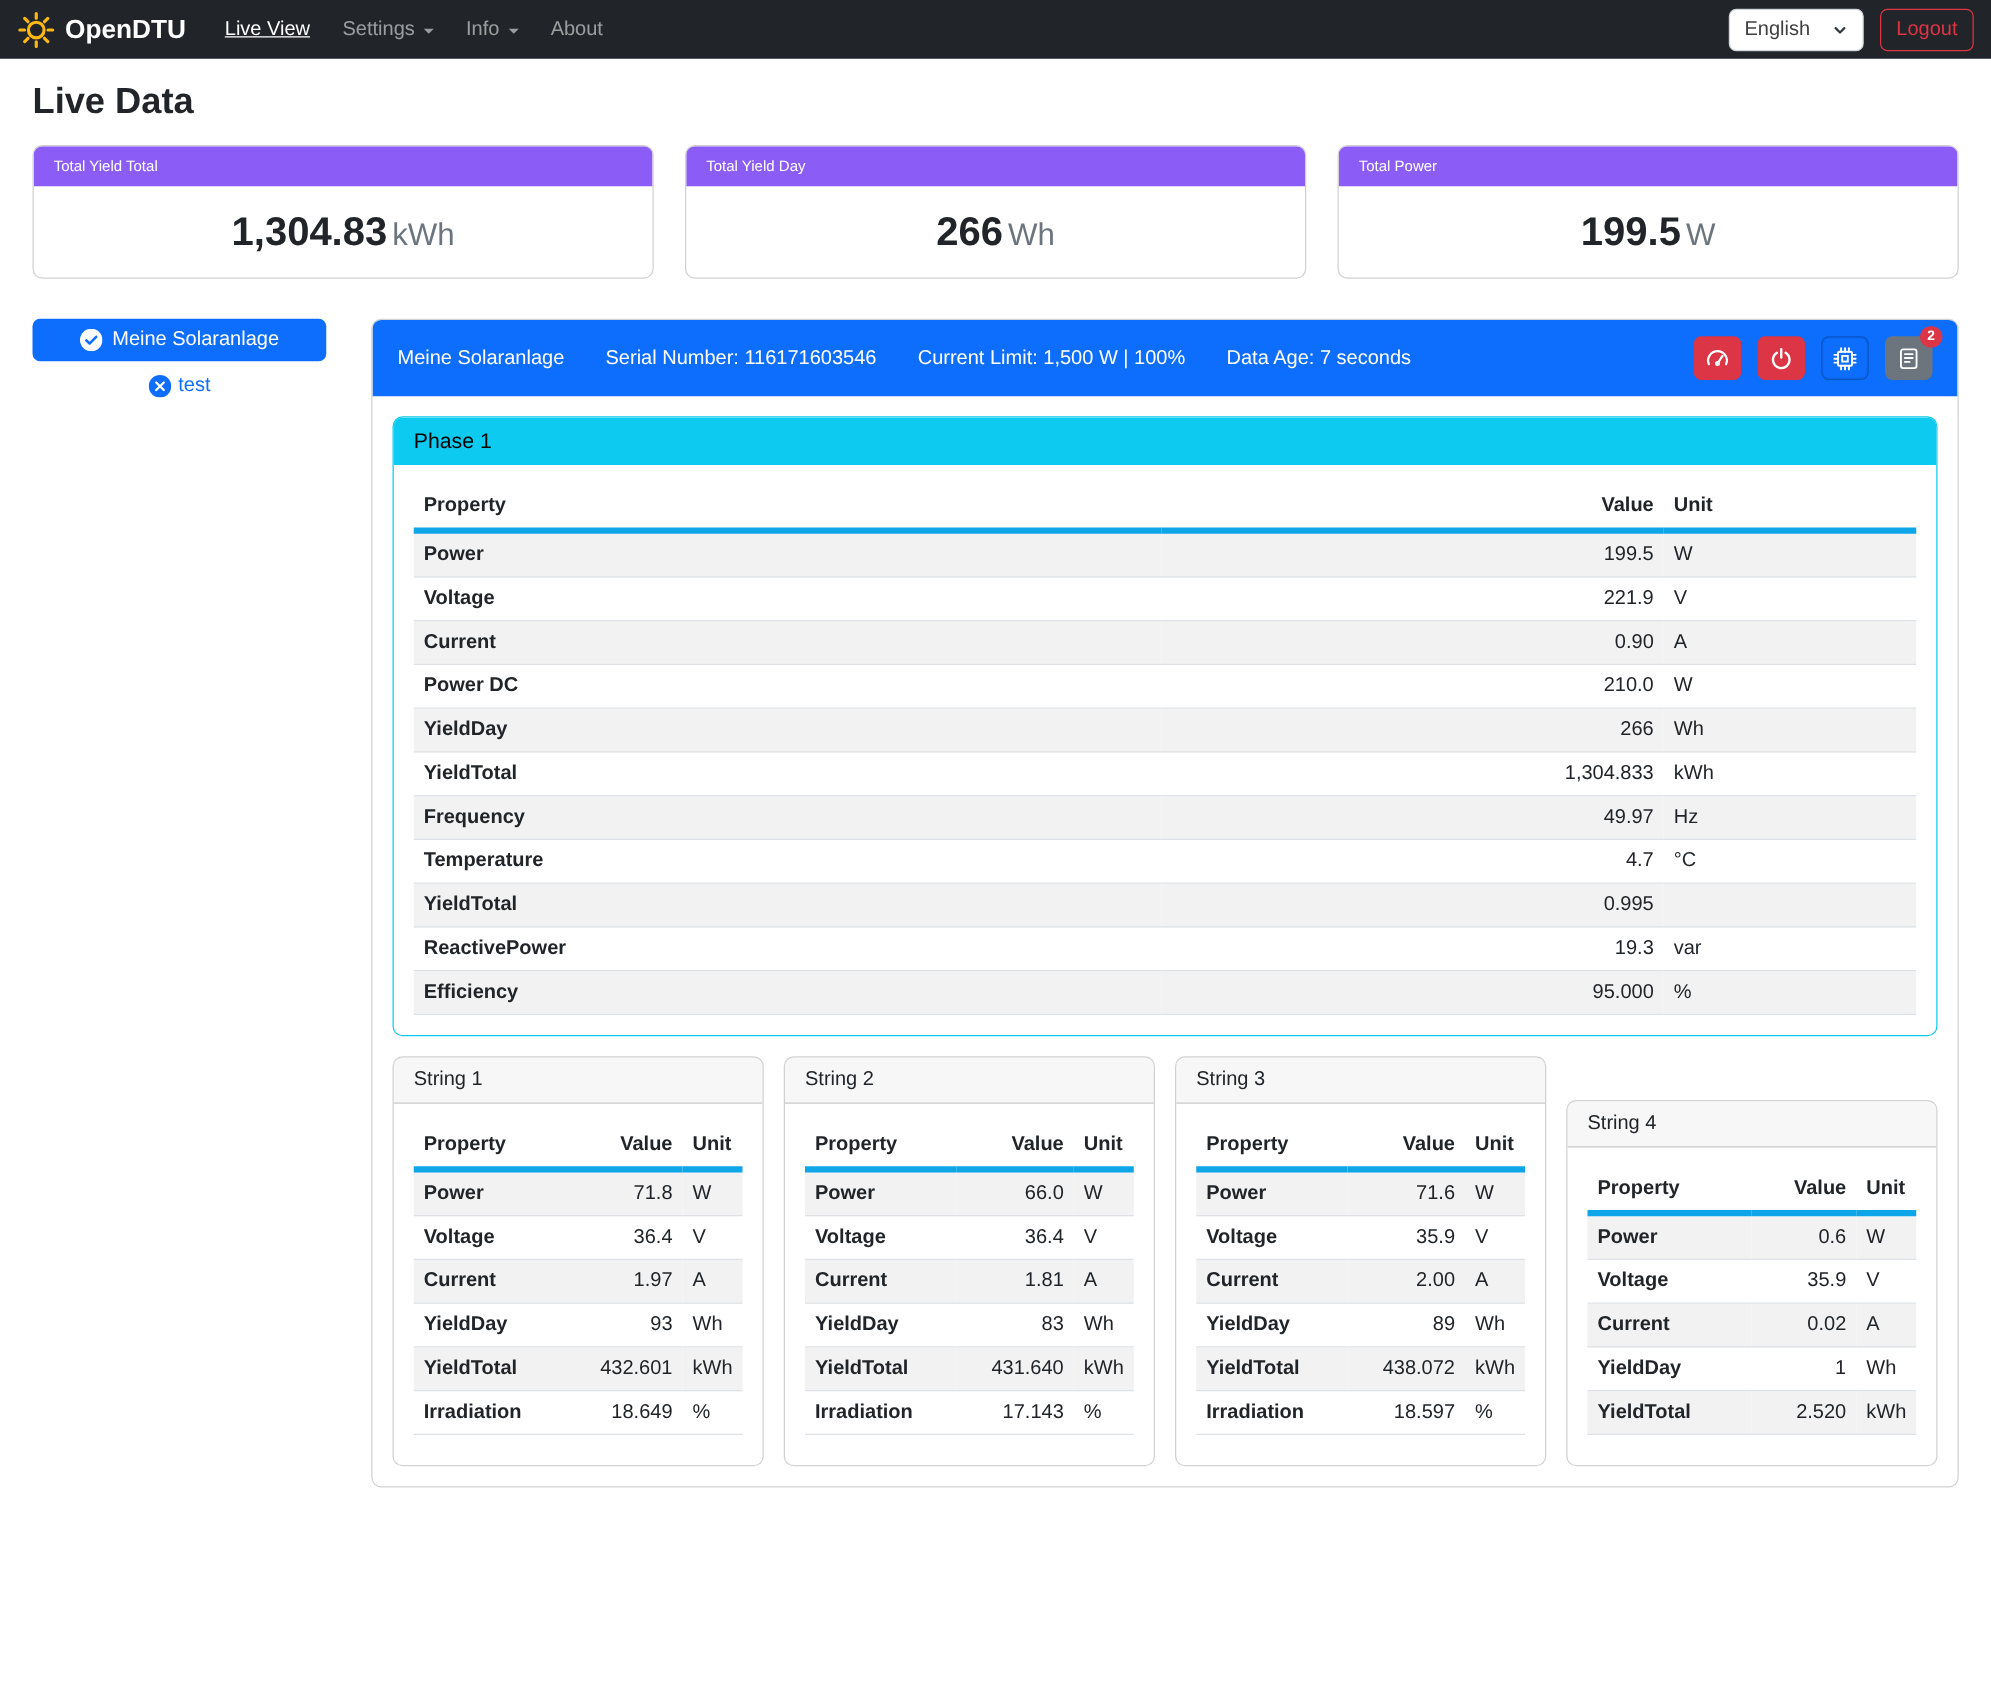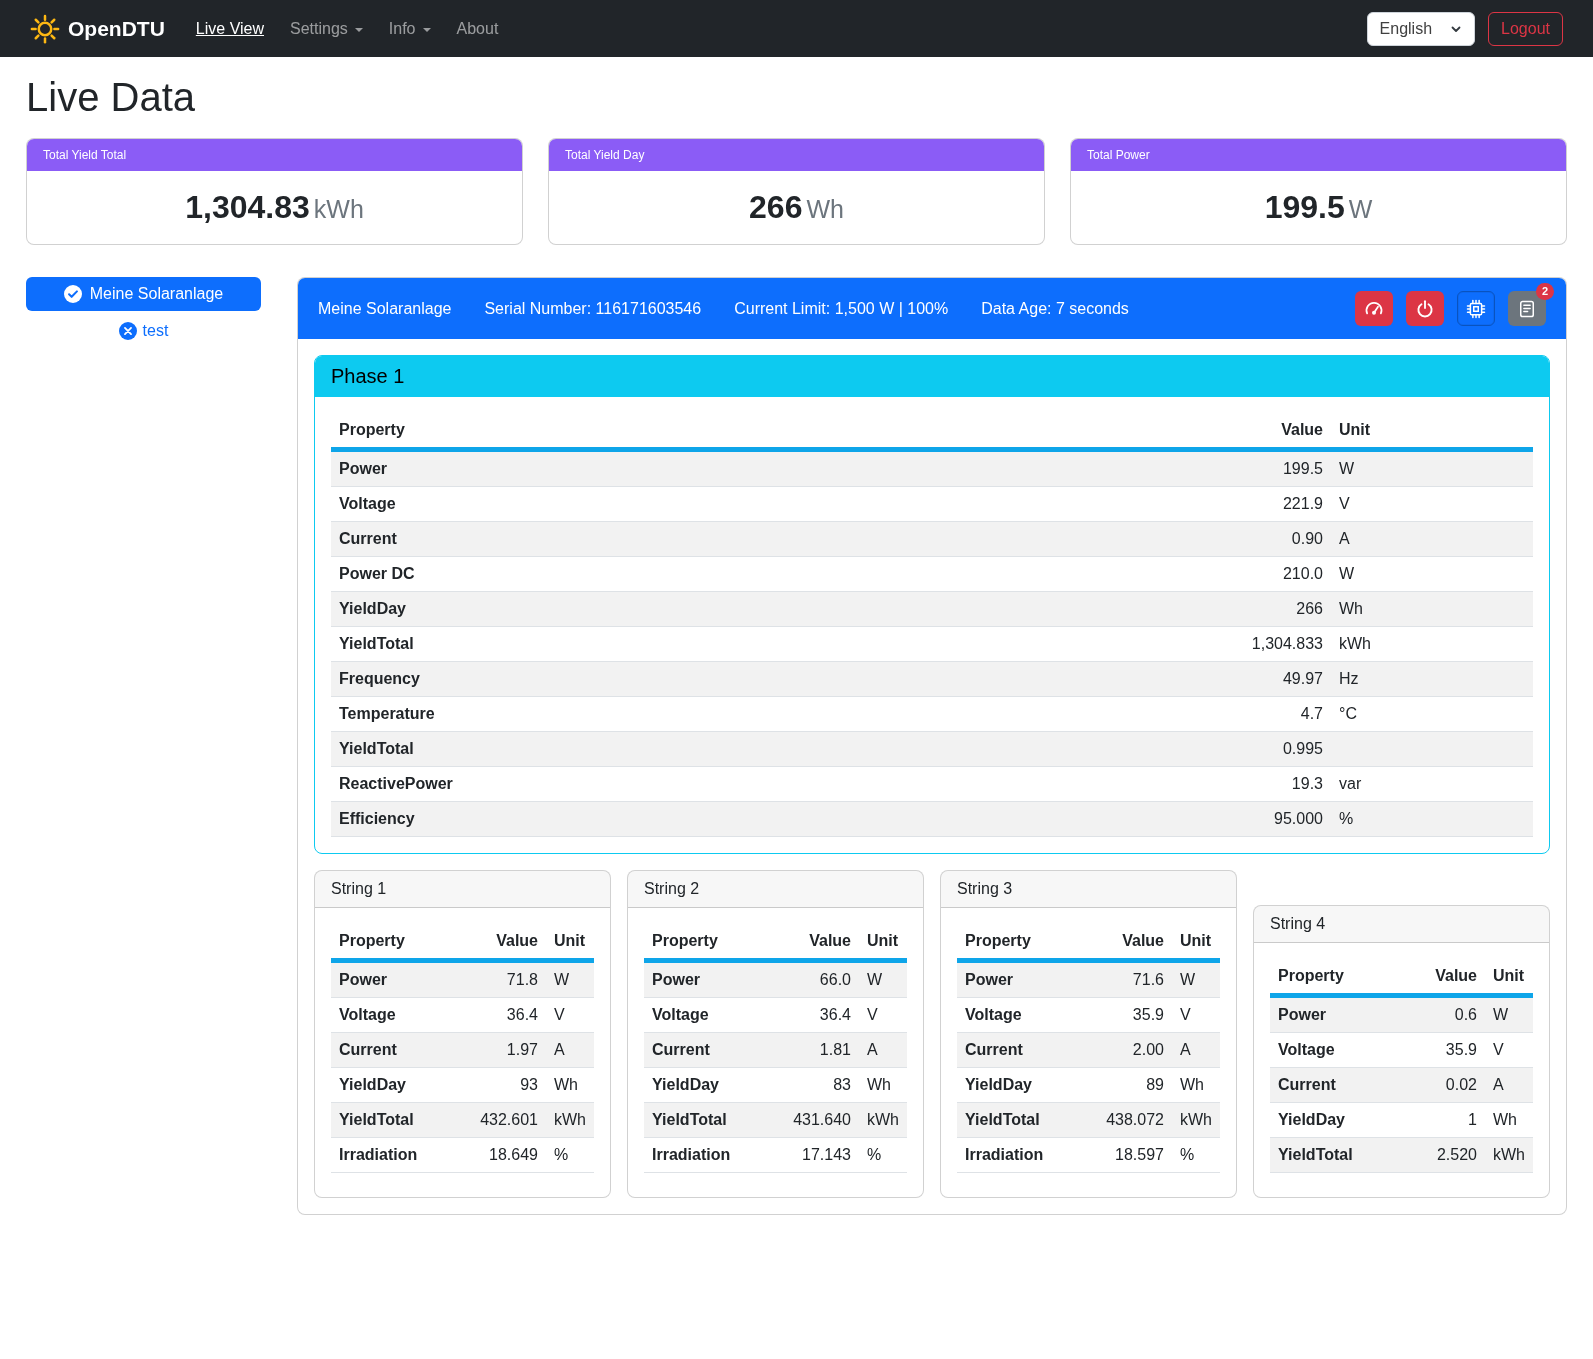--- a/index.html
+++ b/index.html
@@ -7,24 +7,24 @@
     font-family: "Liberation Sans", sans-serif;
     background: #fff;
     color: #212529;
     font-size: 16px;
     min-width: 1360px;
   }
 
   
   .navbar {
     background: #212529;
-    height: 57px;
+    height: 47px;
     display: flex;
     align-items: center;
-    padding: 0 30px;
+    padding: 0 14px;
   }
   .brand {
     display: flex; align-items: center; gap: 8px;
     color: #fff; font-size: 21px; font-weight: 700;
     margin-right: 18px; cursor: pointer;
   }
   .nav-links { display: flex; align-items: center; }
   .nav-link {
     color: rgba(255,255,255,.55);
     padding: 8px 13px; font-size: 16px; cursor: pointer;
@@ -47,21 +47,21 @@
   }
   .logout-btn {
     background: transparent; color: #dc3545;
     border: 1px solid #dc3545; border-radius: 6px;
     padding: 7px 12px; font-size: 16px; cursor: pointer;
     font-family: inherit;
   }
 
   
   .content { padding: 0 26px 26px; }
-  .page-title { font-size: 40px; font-weight: 400; margin: 18px 0 18px; }
+  .page-title { font-size: 29px; font-weight: 700; margin: 18px 0 18px; }
 
   
   .cards-row { display: flex; gap: 25px; margin-bottom: 32px; }
   .summary-card {
     flex: 1; border: 1px solid rgba(0,0,0,.18); border-radius: 8px; overflow: hidden;
     background: #fff;
   }
   .summary-card-header { background: #8b5cf6; color: #fff; padding: 9px 16px; font-size: 12px; }
   .summary-card-body { padding: 18px 16px; text-align: center; }
   .card-value { font-size: 32px; font-weight: 600; color: #212529; }
@@ -94,21 +94,21 @@
   .count-badge {
     position: absolute; top: -8px; right: -8px;
     background: #dc3545; color: #fff; font-size: 11px; font-weight: 700;
     padding: 3px 6px; border-radius: 10px; line-height: 1;
   }
 
   .panel-body { padding: 16px; }
 
   
   .phase-card { border: 1px solid #0dcaf0; border-radius: 8px; overflow: hidden; margin-bottom: 16px; }
-  .phase-header { background: #0dcaf0; color: #000; padding: 9px 16px; font-size: 20px; }
+  .phase-header { background: #0dcaf0; color: #000; padding: 9px 16px; font-size: 17px; }
   .phase-body { padding: 16px; }
 
   
   table.tbl { width: 100%; border-collapse: collapse; }
   .tbl th, .tbl td {
     padding: 8px; font-size: 16px; text-align: left;
     border-bottom: 1px solid #dee2e6; font-weight: 400;
   }
   .tbl thead th { font-weight: 700; border-bottom: 5px solid #0ea5e9; }
   .tbl th.prop, .tbl tbody th { font-weight: 700; }

